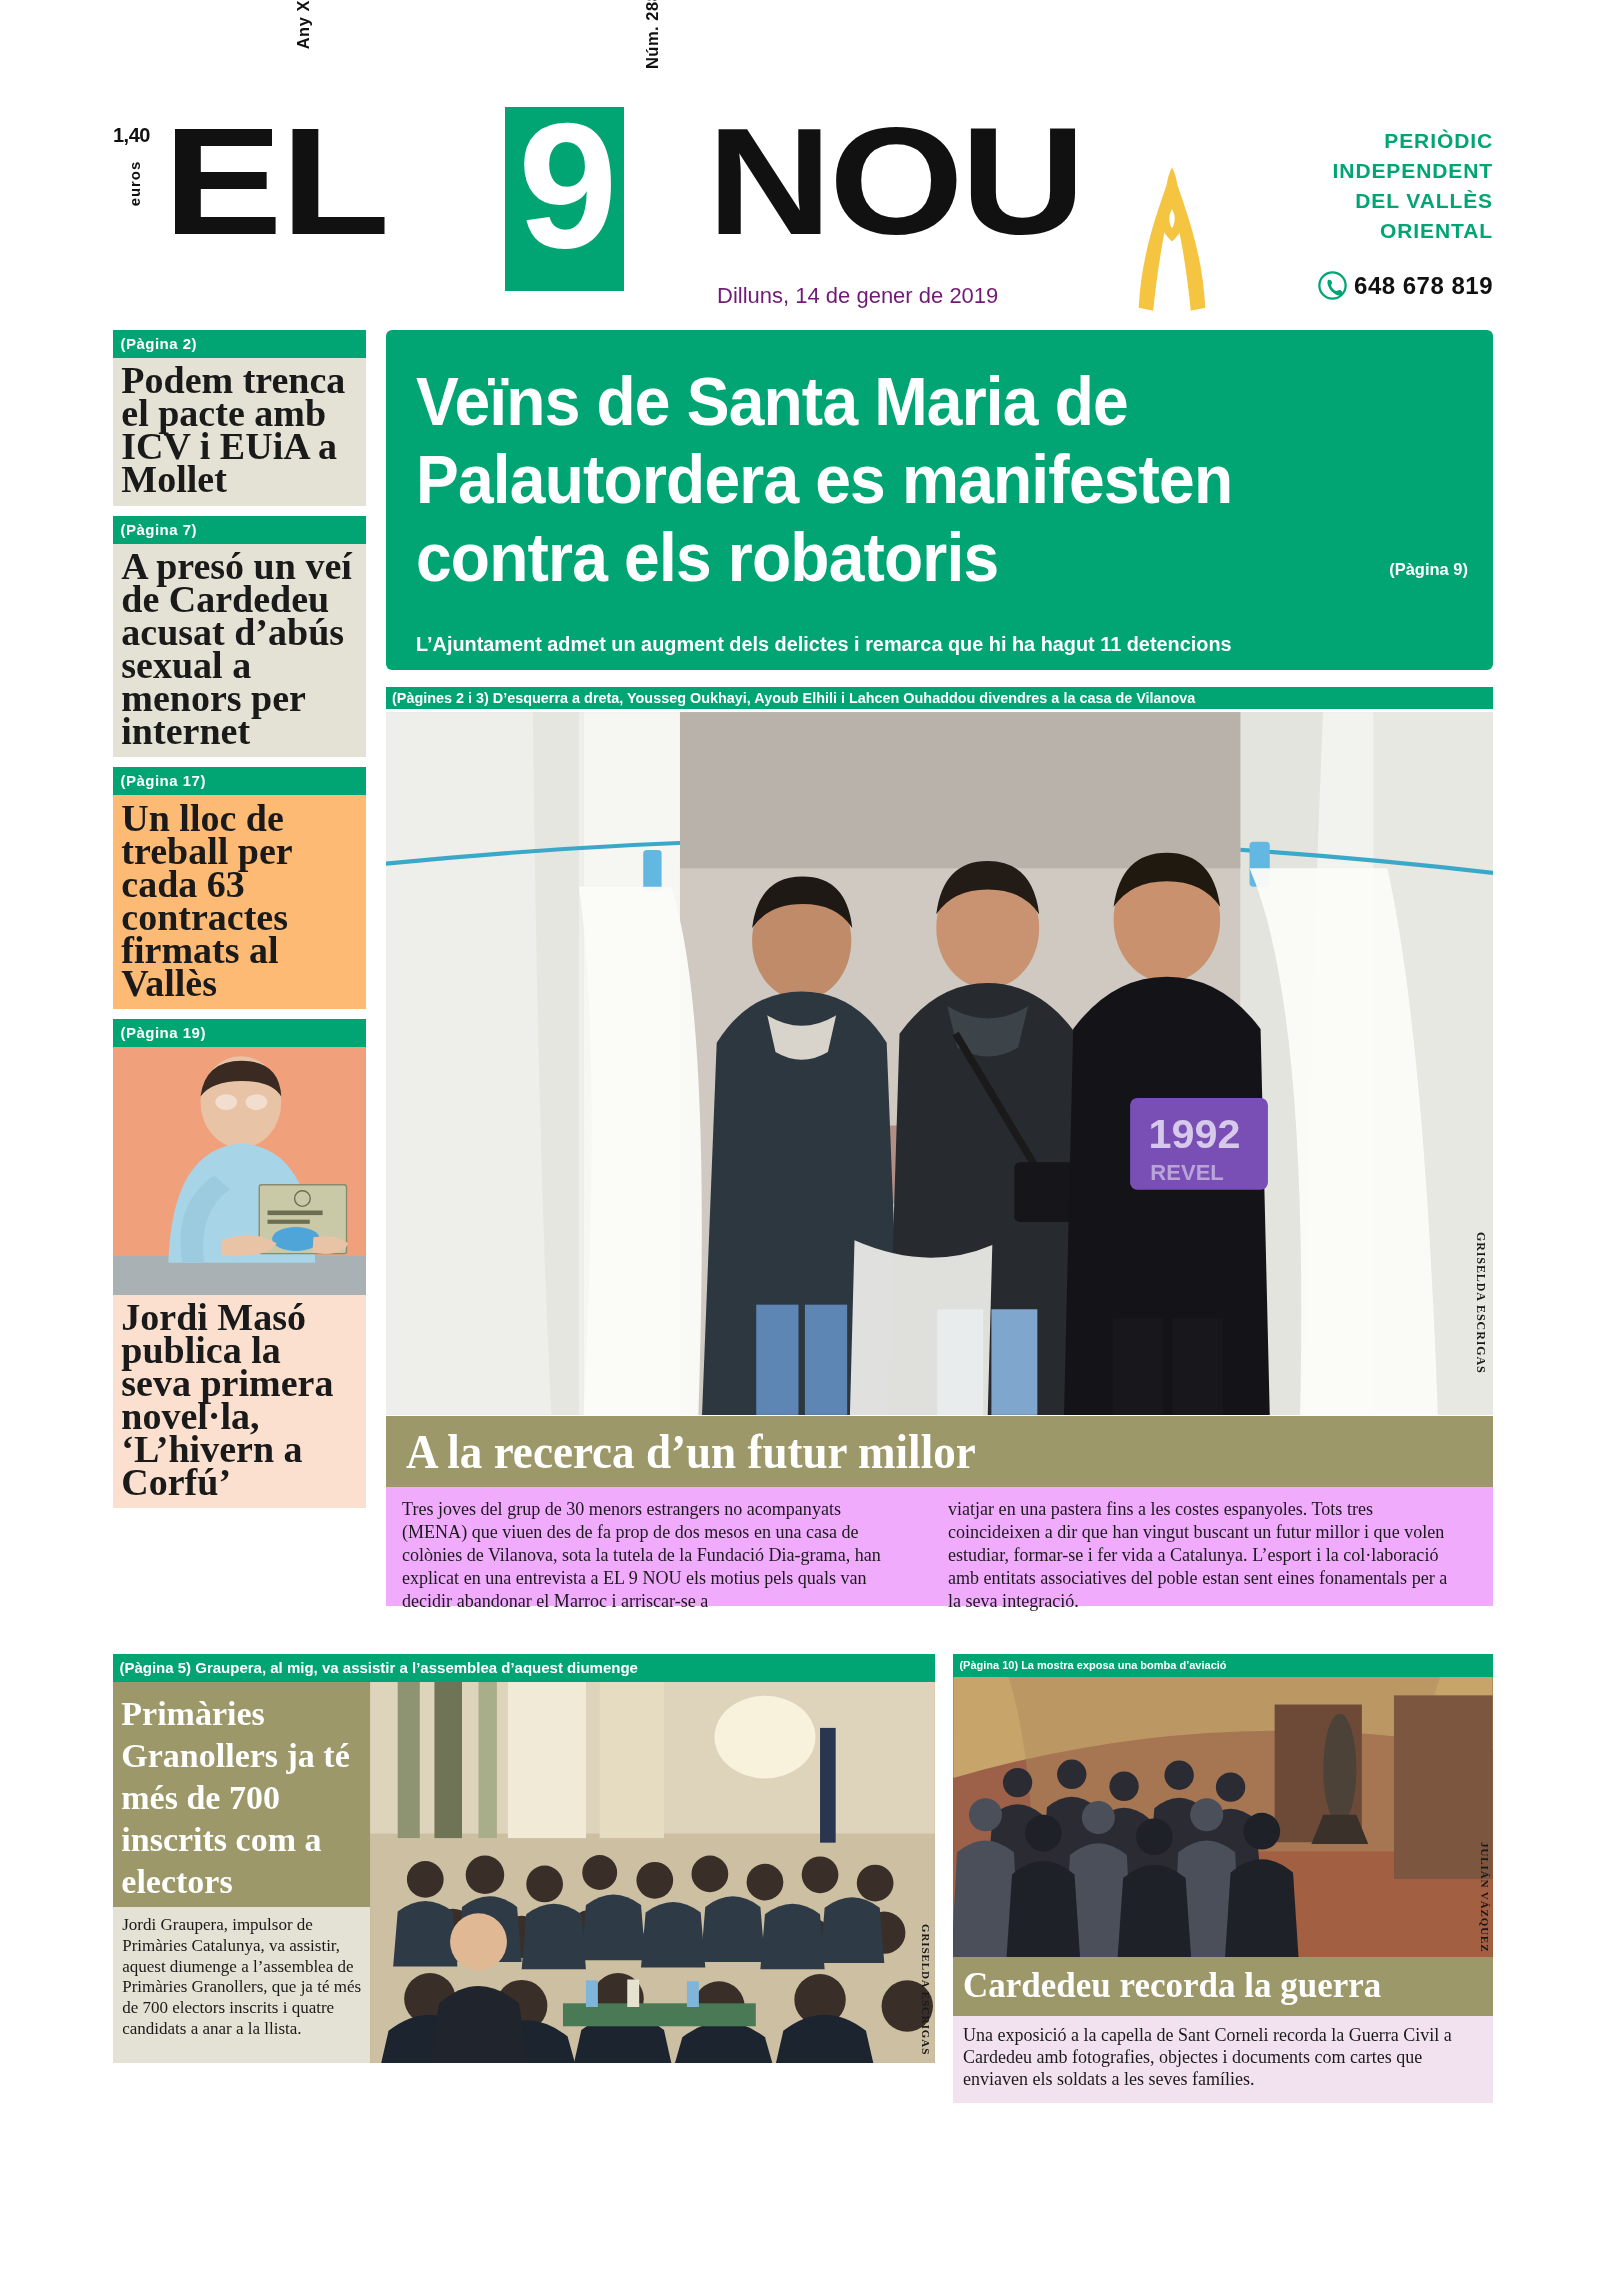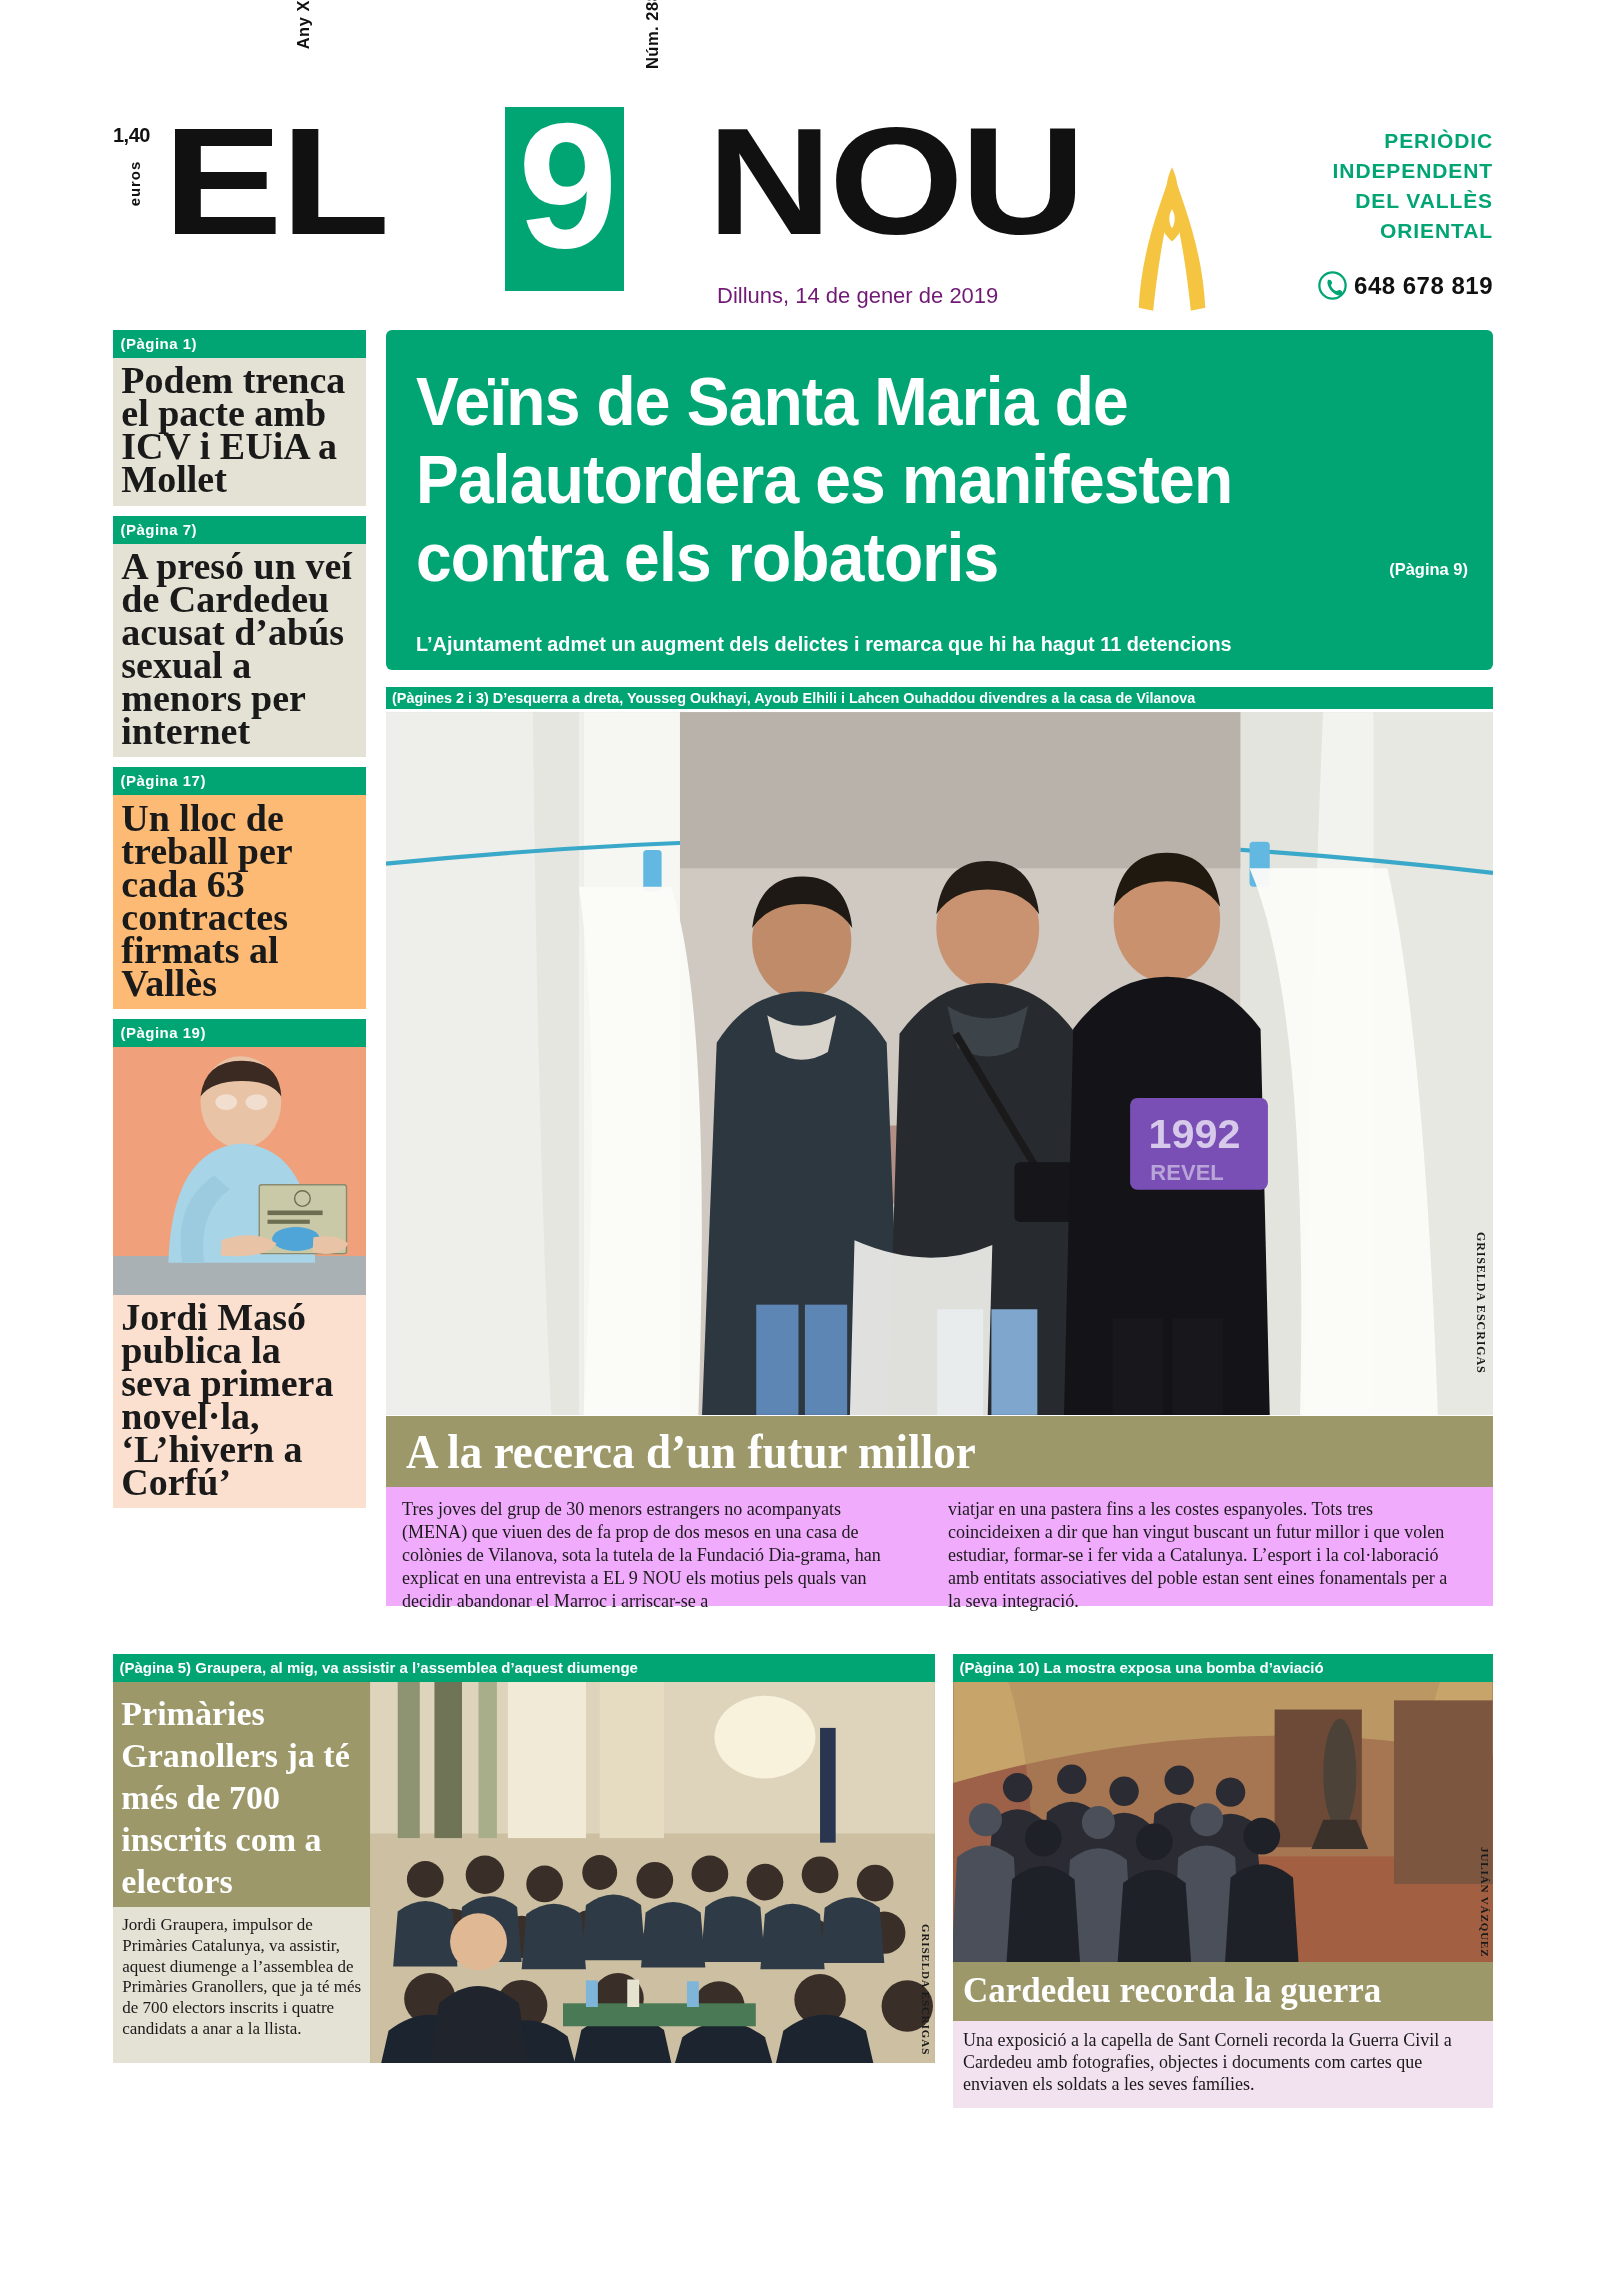--- a/index.html
+++ b/index.html
@@ -229,21 +229,21 @@
   .bl-photo {
     width: 565px; height: 381px; overflow: hidden; background: #b8a98f;
     position: relative;
   }
 
   
   .br-block { position: absolute; left: 953px; top: 1654px; width: 540px; }
   .br-tagbar {
     width: 540px; background: #00a573; color: #fff;
     font-family: "Liberation Sans", sans-serif;
-    font-weight: 700; font-size: 15px;
+    font-weight: 700; font-size: 11px;
     padding: 5px 6.4px 6px 6.4px;
   }
   .br-photo {
     width: 540px; height: 280px; overflow: hidden; position: relative; background: #8a5a44;
   }
   .br-head {
     width: 540px; background: #9c9869; color: #fff;
     font-family: "Liberation Serif", serif;
     font-weight: 700; font-size: 35px; line-height: 39px;
     padding: 9.2px 8.3px 11px 10px;
@@ -299,21 +299,21 @@
         <circle cx="32" cy="32" r="29" fill="none" stroke="#00a573" stroke-width="5"></circle>
         <path d="M22 20 c5 -3 9 2 9 6 c0 3 -3 4 -2 7 c2 5 6 9 11 11 c3 1 4 -2 7 -2 c4 0 9 4 6 9 c-3 5 -13 4 -22 -5 c-9 -9 -12 -21 -9 -26 z" fill="#00a573"></path>
       </svg>
       <span class="whats-num">648 678 819</span>
     </div>
   </div>
 
   <div class="sidebar">
 
     <div class="side-item">
-      <div class="tagbar">(Pàgina 1)</div>
+      <div class="tagbar">(Pàgina 2)</div>
       <div class="side-body bg-cream">Podem trenca el pacte amb ICV i EUiA a Mollet</div>
     </div>
 
     <div class="side-item">
       <div class="tagbar">(Pàgina 7)</div>
       <div class="side-body bg-cream">A presó un veí de Cardedeu acusat d’abús sexual a menors per internet</div>
     </div>
 
     <div class="side-item">
       <div class="tagbar">(Pàgina 17)</div>

